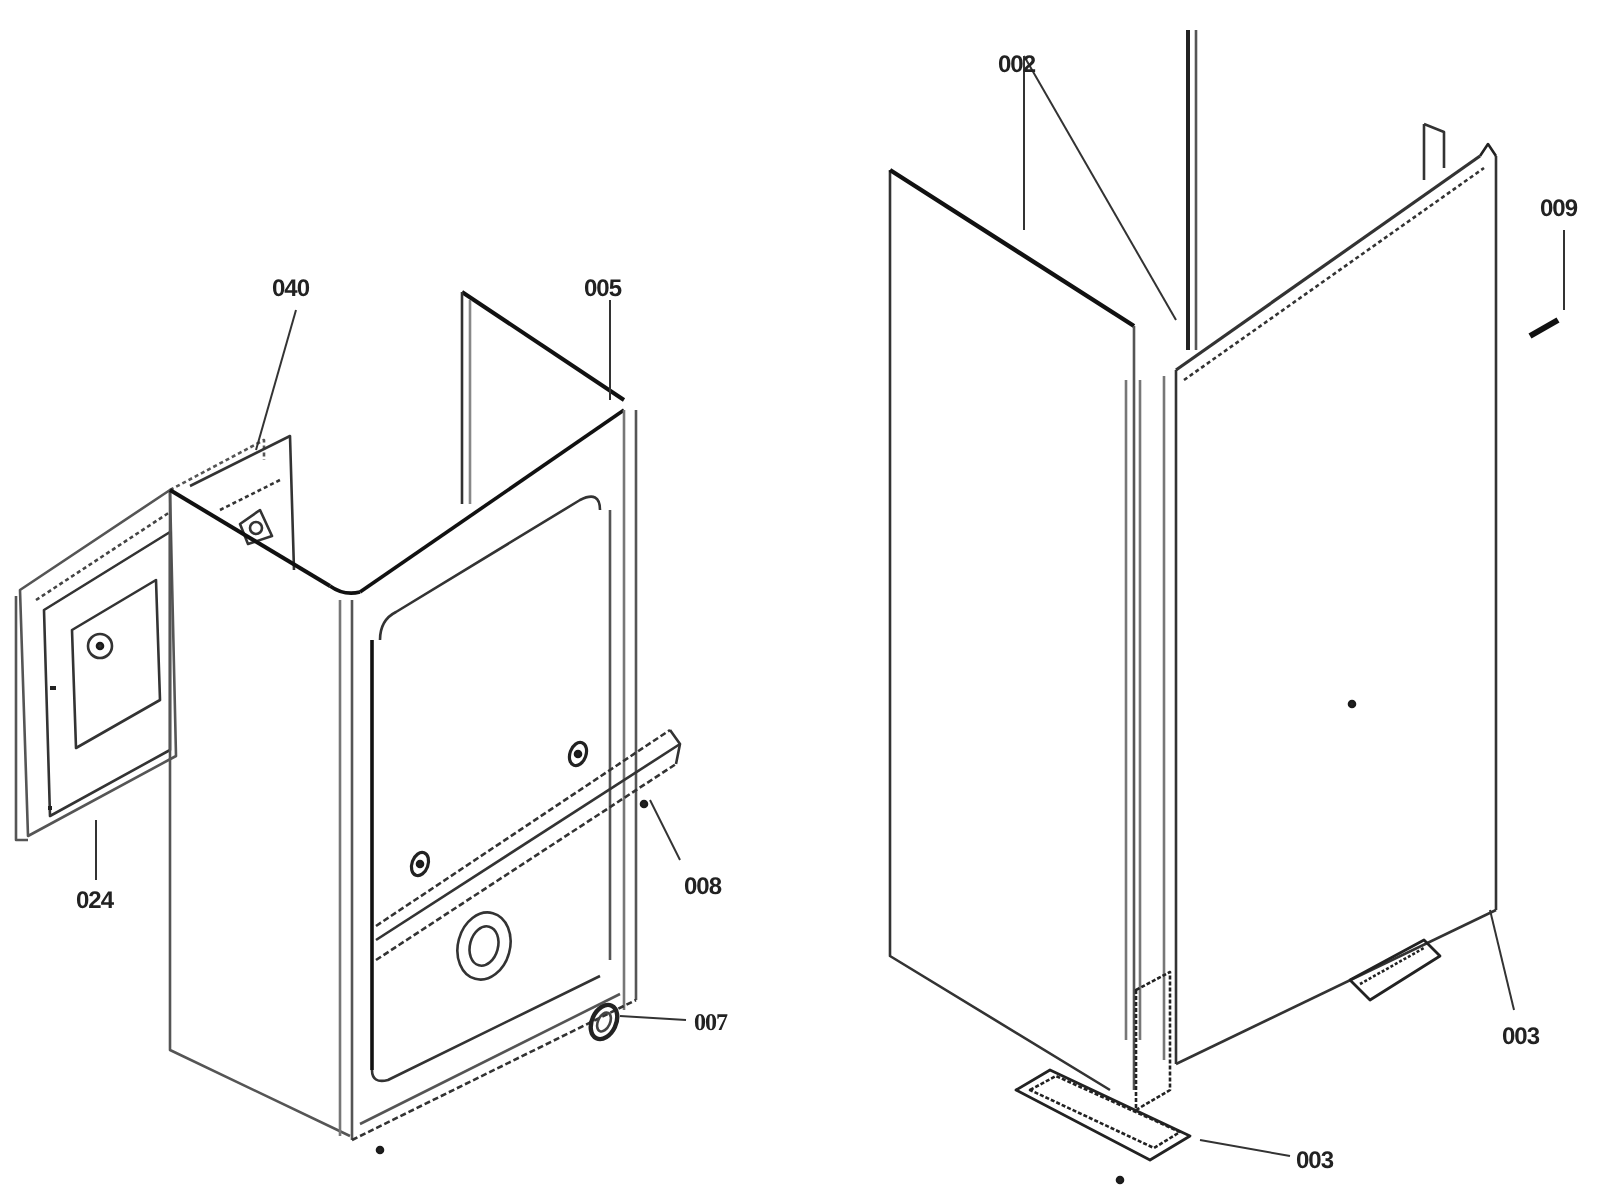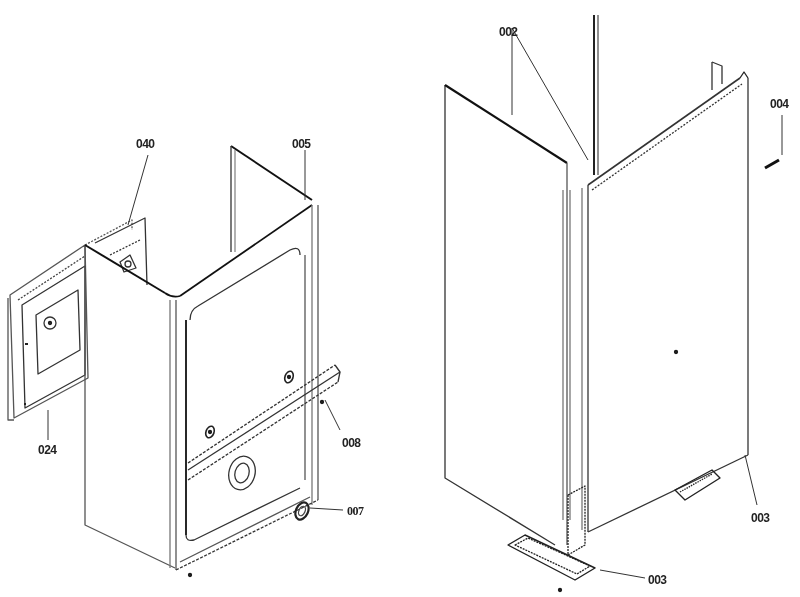--- a/index.html
+++ b/index.html
@@ -140,16 +140,16 @@
     </g>
   </svg>
 
   
   <div class="label" style="left:136px;top:137px;">040</div>
   <div class="label" style="left:292px;top:137px;">005</div>
   <div class="label" style="left:38px;top:443px;">024</div>
   <div class="label" style="left:342px;top:436px;">008</div>
   <div class="label" style="left:347px;top:504px;font-family:Liberation Serif, serif;">007</div>
   <div class="label" style="left:499px;top:9px;margin-top:16px;">002</div>
-  <div class="label" style="left:770px;top:97px;">004</div>
+  <div class="label" style="left:770px;top:97px;">009</div>
   <div class="label" style="left:751px;top:511px;">003</div>
   <div class="label" style="left:648px;top:573px;text-align:center;">003</div>
 </div>
 
 </body></html>

